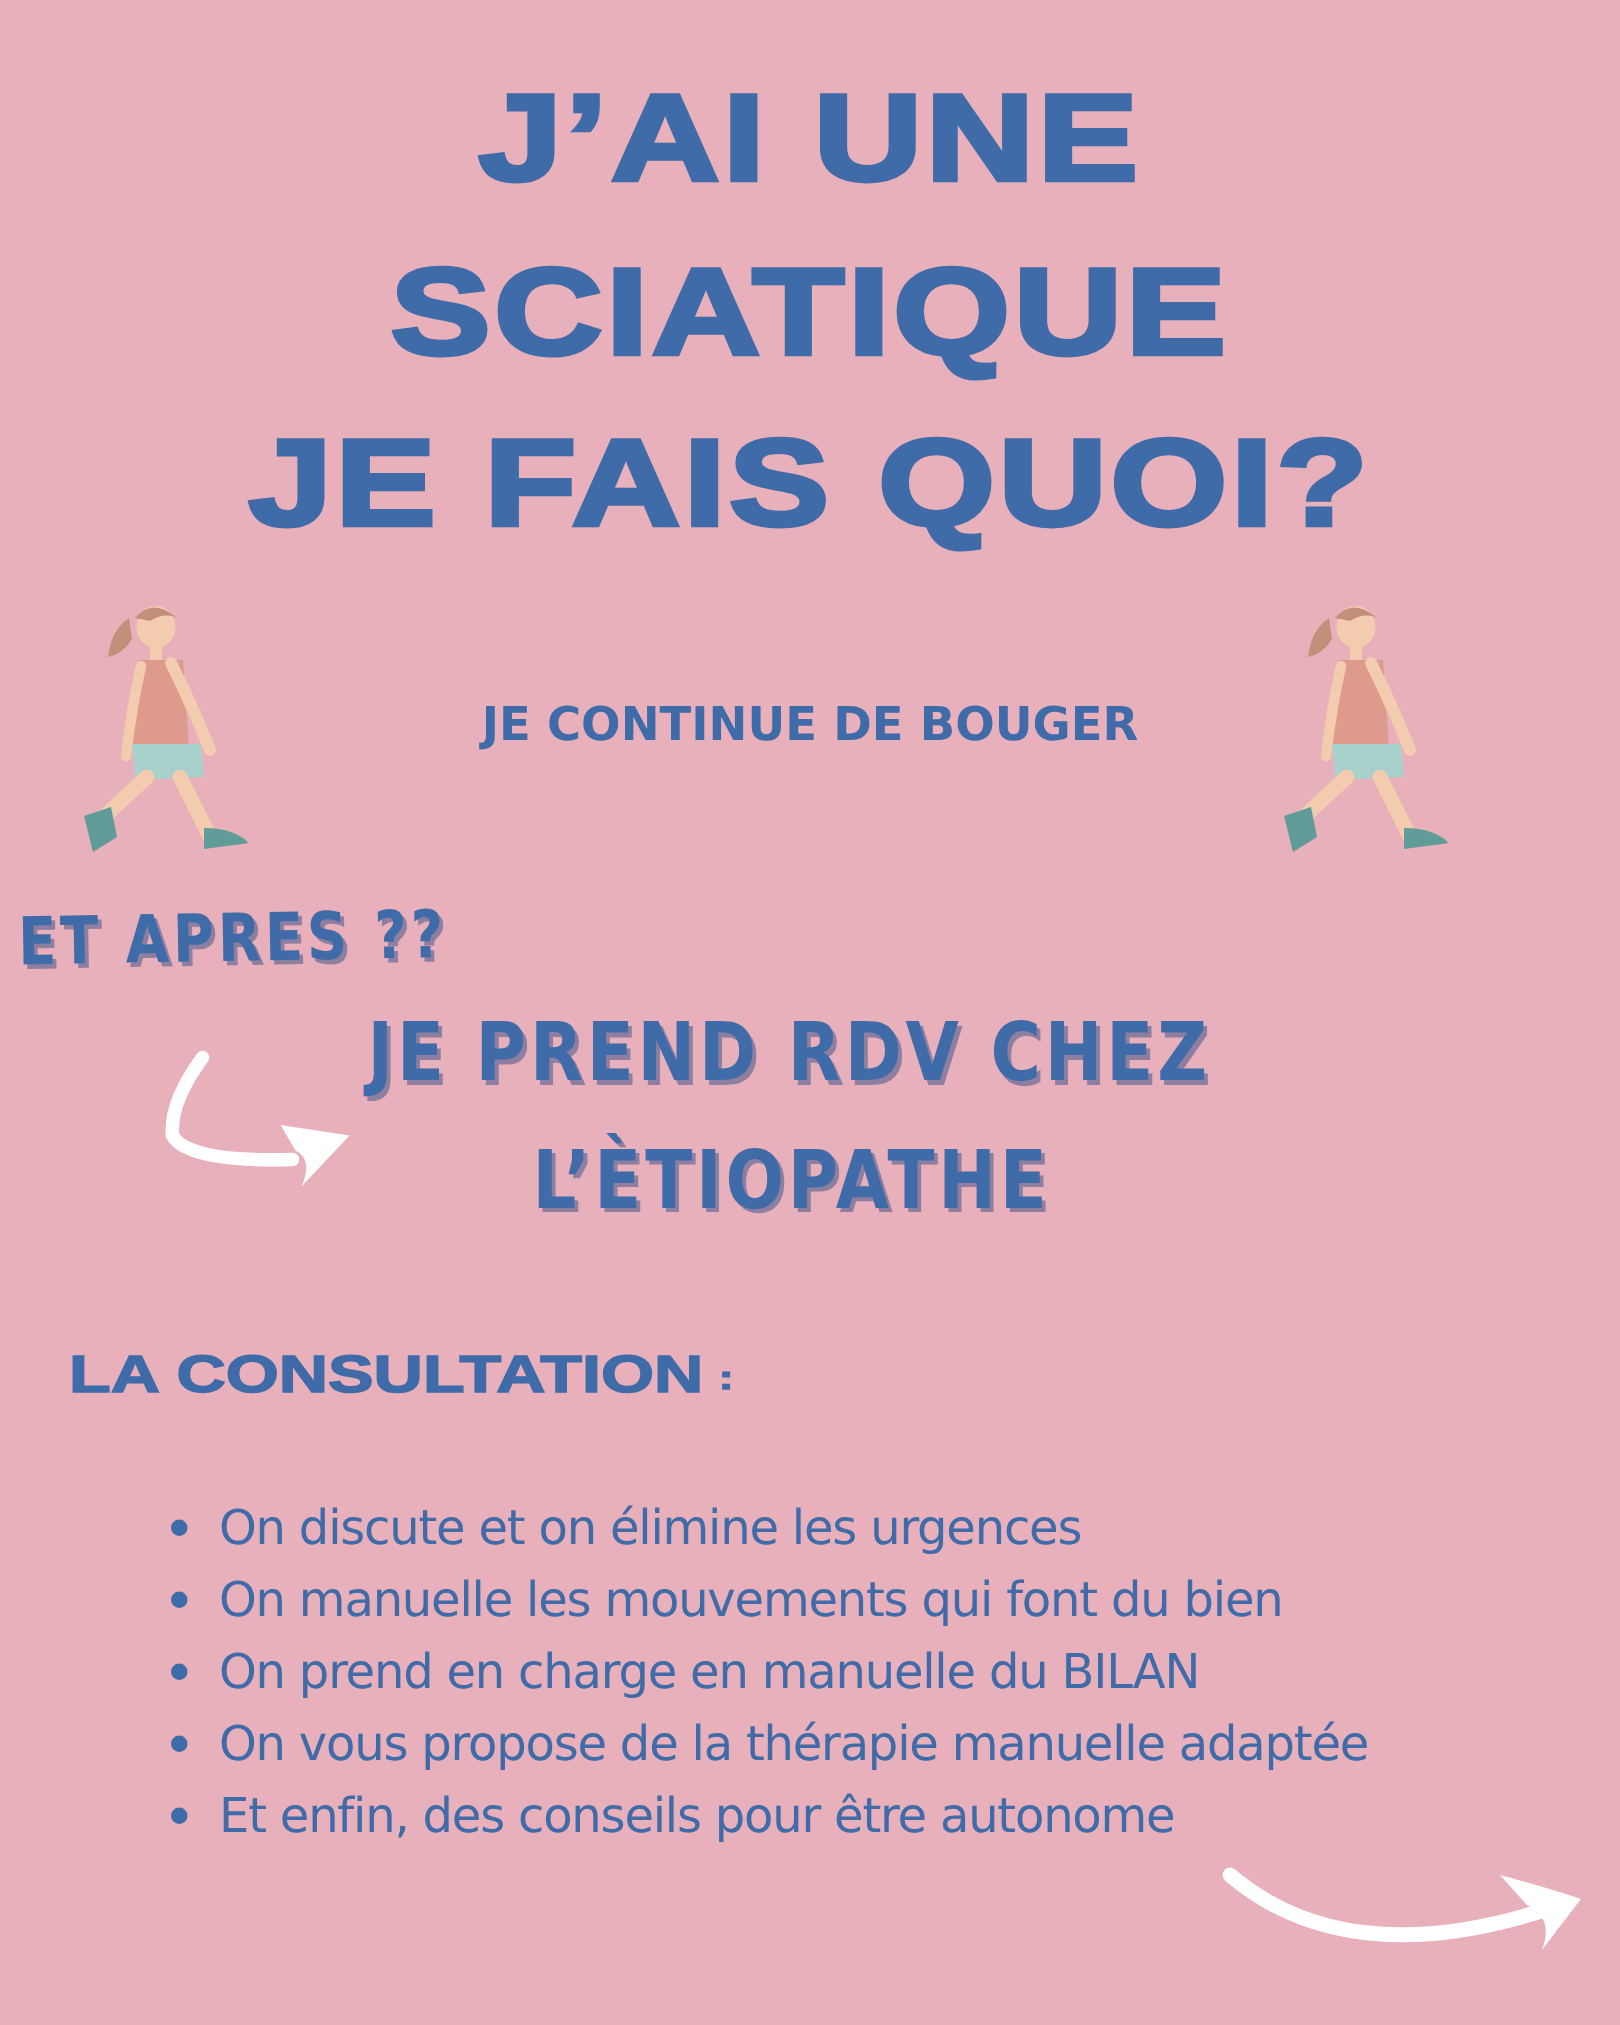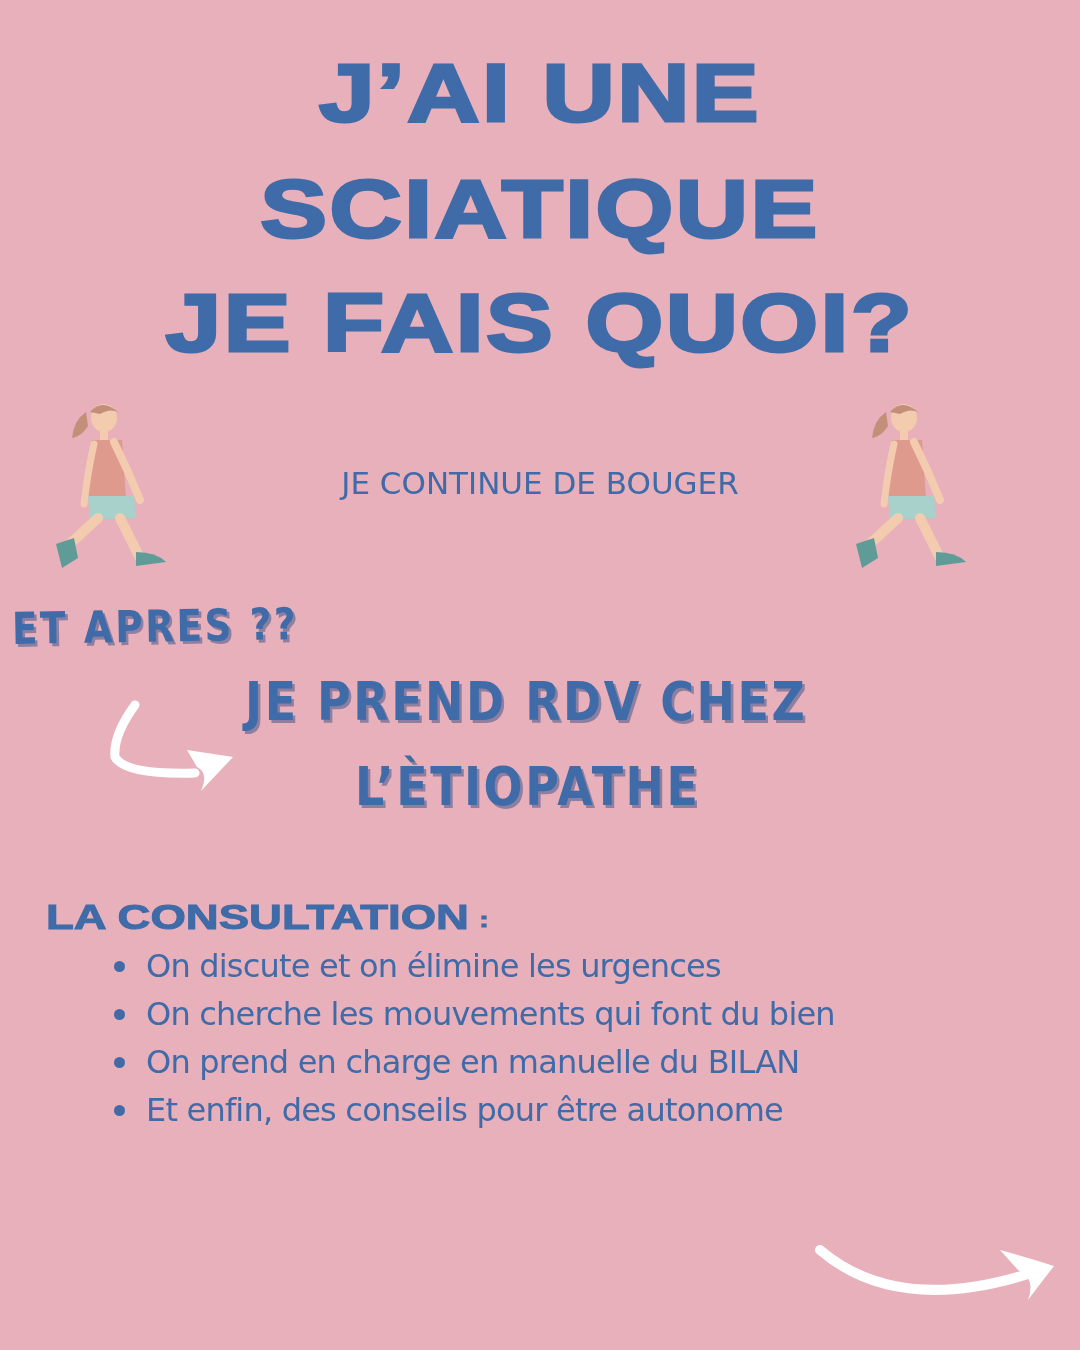--- a/index.html
+++ b/index.html
@@ -1,32 +1,32 @@
 <!DOCTYPE html>
 <html><head>
 <meta charset="utf-8">
 <style>
   html, body { margin:0; padding:0; }
   body { width:1080px; height:1350px; background:#E8B0BA; position:relative; overflow:hidden; font-family:"Liberation Sans", sans-serif; color:#3F6BA8; }
   .title { position:absolute; left:0; width:1080px; text-align:center; font-family:"Liberation Sans", sans-serif; font-weight:900; color:#3F6BA8; letter-spacing:2px; transform:scaleX(1.22); transform-origin:center; font-size:82px; line-height:1; -webkit-text-stroke:3px #3F6BA8; }
   .t1 { top:52px; }
   .t2 { top:168px; }
   .t3 { top:282px; }
-  .subtitle { position:absolute; top:465px; left:0; width:1080px; text-align:center; font-family:"DejaVu Sans", sans-serif; font-weight:normal; font-size:31px; color:#3F6BA8; }
+  .subtitle { position:absolute; top:465px; left:0; width:1080px; text-align:center; font-family:"DejaVu Sans", sans-serif; font-weight:bold; font-size:31px; color:#3F6BA8; }
   .walker { position:absolute; width:130px; height:175px; }
   .w-left { left:44px; top:400px; }
   .w-right { left:844px; top:400px; }
   .hand { position:absolute; font-family:"DejaVu Sans", sans-serif; font-weight:bold; color:#3F6BA8; text-shadow:3px 3px 0 #8E7FA0; letter-spacing:3px; transform:scaleX(0.85); transform-origin:left center; }
   .et-apres { top:603px; left:12px; font-size:44px; transform:rotate(-1deg) scaleX(0.85); }
   .rdv1 { top:670px; left:245px; font-size:54px; width:680px; }
   .rdv2 { top:755px; left:355px; font-size:54px; }
   .arrow1 { position:absolute; left:105px; top:695px; width:135px; height:100px; }
   .consult-title { position:absolute; top:897px; left:46px; font-family:"Liberation Sans", sans-serif; font-weight:900; font-size:35px; color:#3F6BA8; transform:scaleX(1.3); transform-origin:left center; -webkit-text-stroke:1px #3F6BA8; }
   .consult-title .colon { font-size:22px; margin-left:8px; vertical-align:middle; }
-  ul.list { position:absolute; top:942px; left:112px; margin:0; padding:0; list-style:none; }
+  ul.list { position:absolute; top:994px; left:112px; margin:0; padding:0; list-style:none; }
   ul.list li { font-family:"DejaVu Sans", sans-serif; font-size:32px; line-height:48px; color:#3F6BA8; position:relative; padding-left:34px; white-space:nowrap; letter-spacing:-0.8px; }
   ul.list li::before { content:""; position:absolute; left:2px; top:19px; width:11px; height:11px; border-radius:50%; background:#3F6BA8; }
   .arrow2 { position:absolute; left:810px; top:1238px; width:255px; height:80px; }
 </style>
 </head>
 <body>
 
 <div class="title t1">J’AI UNE</div>
 <div class="title t2">SCIATIQUE</div>
 <div class="title t3">JE FAIS QUOI?</div>
@@ -72,21 +72,22 @@
 
 <div class="hand rdv1">JE PREND RDV CHEZ</div>
 <div class="hand rdv2">L’ÈTIOPATHE</div>
 
 <div class="consult-title">
   <span>LA CONSULTATION</span><span class="colon">:</span>
 </div>
 
 <ul class="list">
   <li>On discute et on élimine les urgences</li>
-  <li>On cherche les mouvements qui font du bien</li>
+  <li>On manuelle les mouvements qui font du bien</li>
   <li>On prend en charge en manuelle du BILAN</li>
+  <li>On vous propose de la thérapie manuelle adaptée</li>
   <li>Et enfin, des conseils pour être autonome</li>
 </ul>
 
 <svg class="arrow2" viewBox="0 0 255 80">
   <path d="M10 12 Q90 80 230 32" stroke="#FFFFFF" stroke-width="10" fill="none" stroke-linecap="round"></path>
   <path d="M190 12 Q220 20 244 28 Q230 46 218 62 Q226 40 208 32 Z" fill="#FFFFFF"></path>
 </svg>
 
 </body></html>

